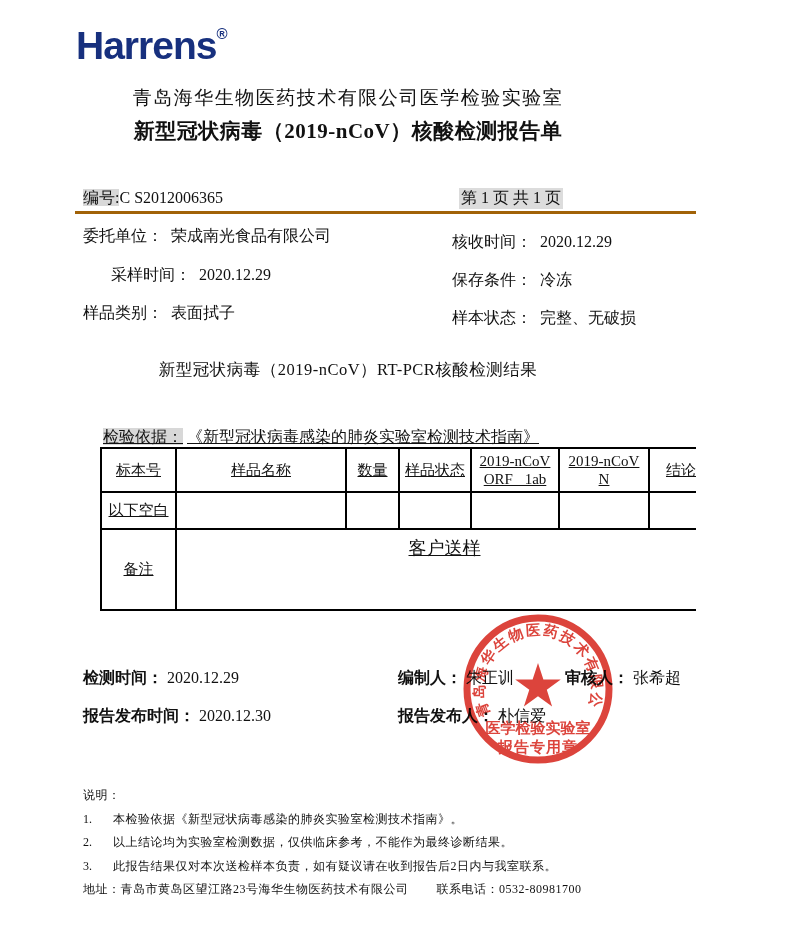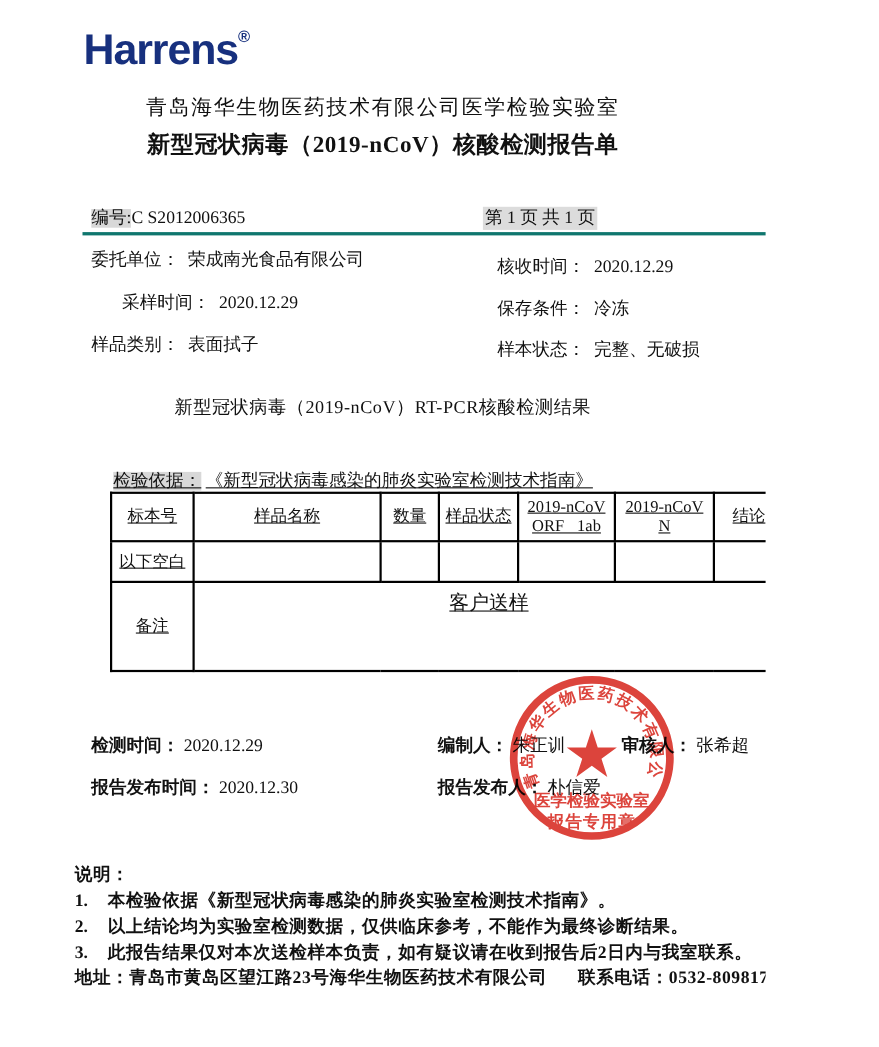--- a/index.html
+++ b/index.html
@@ -19,24 +19,24 @@
     position:absolute; top:85px; left:0; width:100%; text-align:center;
     font-size:19px; letter-spacing:1.5px;
   }
   .report-title {
     position:absolute; top:117px; left:0; width:100%; text-align:center;
     font-size:21px; font-weight:bold; letter-spacing:0.5px;
   }
   
   .no-row {
     position:absolute; left:75px; top:188px; width:665px; height:23px;
-    border-bottom:3px solid #0f766e; font-size:16px;
+    border-bottom:3px solid #a16207; font-size:16px;
   }
   .no-left  { position:absolute; left:8px;  bottom:2px; }
-  .no-page  { position:absolute; left:364px; bottom:2px; background:#dcdcdc; padding:0 2px; }
+  .no-page  { position:absolute; left:384px; bottom:2px; background:#dcdcdc; padding:0 2px; }
   .shaded   { background:#d8d8d8; }
   
   .field { position:absolute; font-size:16px; white-space:nowrap; }
   .field .lab { margin-right:8px; }
   .f-client    { left:83px;  top:226px; }
   .f-received  { left:452px; top:232px; }
   .f-sampling  { left:66px;  top:265px;margin-left:45px; }
   .f-storage   { left:452px; top:270px; }
   .f-category  { left:83px;  top:303px; }
   .f-condition { left:452px; top:308px; }
@@ -69,22 +69,22 @@
   .s-test   { left:83px;  top:668px; }
   .s-prep   { left:398px; top:668px; }
   .s-review { left:565px; top:668px; }
   .s-issue-t{ left:83px;  top:706px; }
   .s-issuer { left:398px; top:706px; }
   
   .stamp { position:absolute; left:462px; top:613px; width:152px; height:152px;
            mix-blend-mode:multiply; opacity:0.92; }
   .stamp text { font-family:"Liberation Serif","DejaVu Serif",serif; }
   
-  .notes { position:absolute; left:68px; top:784px; width:690px; font-size:16px;
-           line-height:23.5px; letter-spacing:0.5px;font-weight:bold; }
+  .notes { position:absolute; left:83px; top:784px; width:690px; font-size:12px;
+           line-height:23.5px; letter-spacing:0.5px; }
   .notes .num { display:inline-block; width:30px; letter-spacing:0; }
   .notes .addr-gap { display:inline-block; width:28px; }
 </style>
 </head>
 <body>
 
 <div class="page">
 
   <div class="logo"><span>Harrens</span><span class="reg">®</span></div>
 

